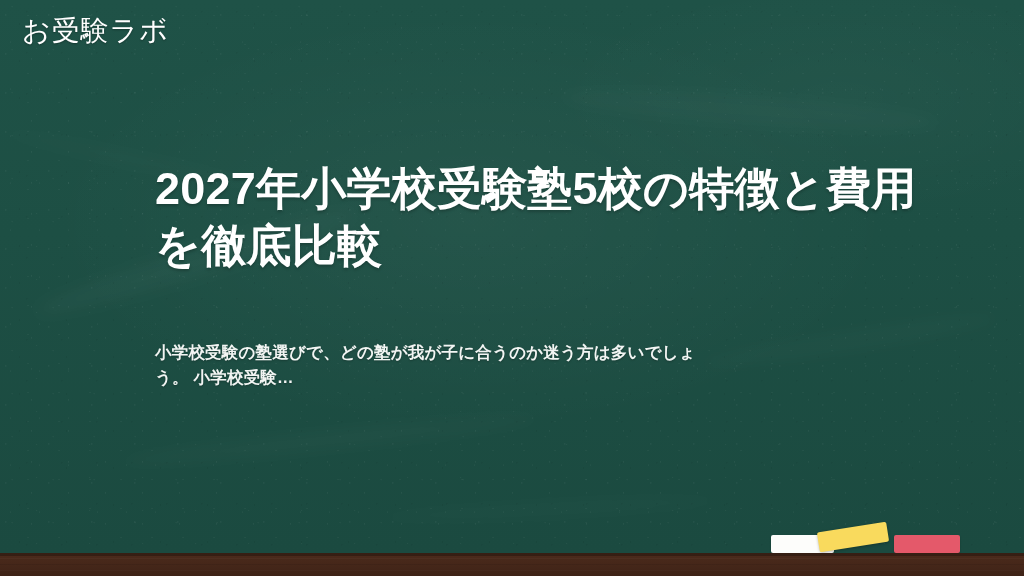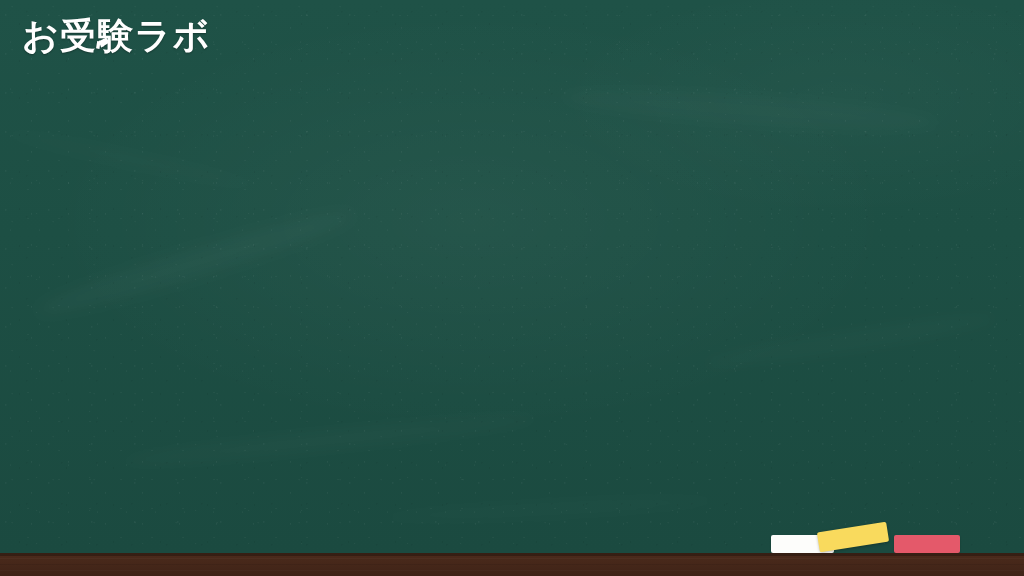--- a/index.html
+++ b/index.html
@@ -66,22 +66,22 @@
   .smear.s4 { left: 700px; top: 330px; width: 300px; height: 22px; transform: rotate(-9deg);  opacity: 0.6; }
   .smear.s5 { left: 0px;   top: 150px; width: 260px; height: 18px; transform: rotate(12deg);  opacity: 0.5; }
   .smear.s6 { left: 380px; top: 500px; width: 340px; height: 18px; transform: rotate(-3deg);  opacity: 0.55; }
 
   
   .logo {
     position: absolute;
     left: 22px;
     top: 13px;
     color: #ffffff;
-    font-size: 36px;
-    font-weight: 700;
+    font-size: 28px;
+    font-weight: 400;
     letter-spacing: 0.035em;
     line-height: 1.25;
     white-space: nowrap;
     text-shadow: 0 1px 2px rgba(0,0,0,0.30);
   }
 
   
   .content {
     position: absolute;
     left: 155px;
@@ -172,20 +172,24 @@
     <div class="smear s1"></div>
     <div class="smear s2"></div>
     <div class="smear s3"></div>
     <div class="smear s4"></div>
     <div class="smear s5"></div>
     <div class="smear s6"></div>
   </div>
 
   <div class="logo">お受験ラボ</div>
 
+  <div class="content">
+    <h1 class="title">2027年小学校受験塾5校の特徴と費用を徹底比較</h1>
+    <p class="lede">小学校受験の塾選びで、どの塾が我が子に合うのか迷う方は多いでしょう。 小学校受験…</p>
+  </div>
 
   <div class="chalk white"></div>
   <div class="chalk yellow"></div>
   <div class="chalk red"></div>
 
   <div class="ledge">
     <div class="ledge-top"></div>
     <div class="ledge-grain"></div>
   </div>
 

